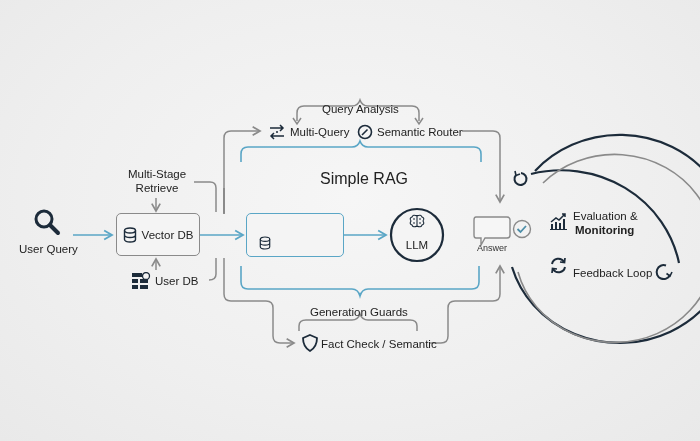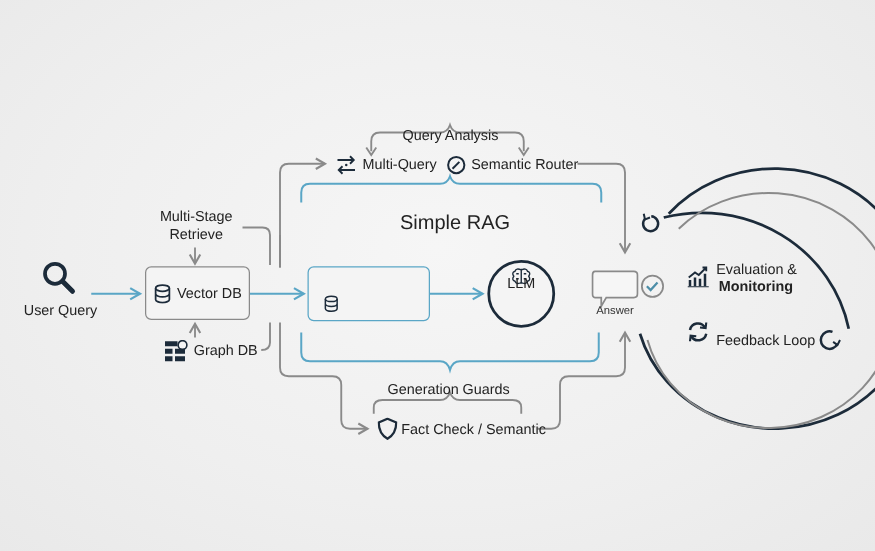--- a/index.html
+++ b/index.html
@@ -107,21 +107,21 @@
 <div class="icon" style="left:131px;top:272px;width:20px;height:18px;">
   <svg width="20" height="18" viewBox="0 0 20 18">
       <rect x="1" y="1" width="10" height="4" fill="#1c2b3a"></rect>
       <rect x="1" y="7" width="6" height="4" fill="#1c2b3a"></rect>
       <rect x="9" y="7" width="8" height="4" fill="#1c2b3a"></rect>
       <rect x="1" y="13" width="6" height="4" fill="#1c2b3a"></rect>
       <rect x="9" y="13" width="8" height="4" fill="#1c2b3a"></rect>
       <circle cx="15" cy="4" r="3.5" fill="#f4f4f4" stroke="#1c2b3a" stroke-width="1.3"></circle>
     </svg>
 </div>
-<div class="lbl" style="left:155px;top:274px;">Graph DB</div>
+<div class="lbl" style="left:155px;top:274px;">User DB</div>
 
 <div class="lbl" style="left:322px;top:78px;margin-top:24px;">Query Analysis</div>
 <div class="icon" style="left:268px;top:124px;width:18px;height:16px;">
   <svg width="18" height="16" viewBox="0 0 18 16">
       <path d="M2,4 H15 M12,1 L15,4 L12,7 M16,12 H3 M6,9 L3,12 L6,15" fill="none" stroke="#1c2b3a" stroke-width="1.5"></path>
       <circle cx="9" cy="8" r="1" fill="#1c2b3a"></circle>
     </svg>
 </div>
 <div class="lbl" style="left:290px;top:125px;">Multi-Query</div>
 <div class="icon" style="left:357px;top:124px;width:16px;height:16px;">
@@ -141,21 +141,21 @@
         <path d="M1.5,3.5 V12.5 A5.5,2.5 0 0 0 12.5,12.5 V3.5 M1.5,8 A5.5,2.5 0 0 0 12.5,8" fill="none" stroke="#1c2b3a" stroke-width="1.4"></path>
       </svg>
   </span>
 </div>
 
 <div class="icon" style="left:409px;top:214px;width:16px;height:14px;">
   <svg width="16" height="14" viewBox="0 0 16 14">
       <path d="M8,1 V13 M8,2 Q4,0 3,3 Q0,4 2,7 Q0,10 3,11 Q4,14 8,12 M8,2 Q12,0 13,3 Q16,4 14,7 Q16,10 13,11 Q12,14 8,12 M4,5 H6 M10,5 H12 M4,9 H6 M10,9 H12" fill="none" stroke="#1c2b3a" stroke-width="1.1"></path>
     </svg>
 </div>
-<div class="lbl lbl-c" style="left:397px;top:220px;width:40px;">LLM</div>
+<div class="lbl lbl-c" style="left:397px;top:238px;width:40px;">LLM</div>
 
 <div style="position:absolute;left:473px;top:216px;">
   <svg width="38" height="32" viewBox="0 0 38 32" style="position:absolute;left:0;top:0;">
       <path d="M3,1 H34 Q37,1 37,4 V19 Q37,22 34,22 H12 L8,29 L8,22 H3 Q1,22 1,19 V4 Q1,1 3,1 Z" fill="#f6f6f6" stroke="#8a8a8a" stroke-width="1.4"></path>
     </svg>
   <span class="small" style="position:absolute;left:4px;top:6px;color:#333;">Answer</span>
 </div>
 <div class="icon" style="left:512px;top:219px;width:20px;height:20px;">
   <svg width="20" height="20" viewBox="0 0 20 20">
       <circle cx="10" cy="10" r="8.5" fill="none" stroke="#8a8a8a" stroke-width="1.4"></circle>

